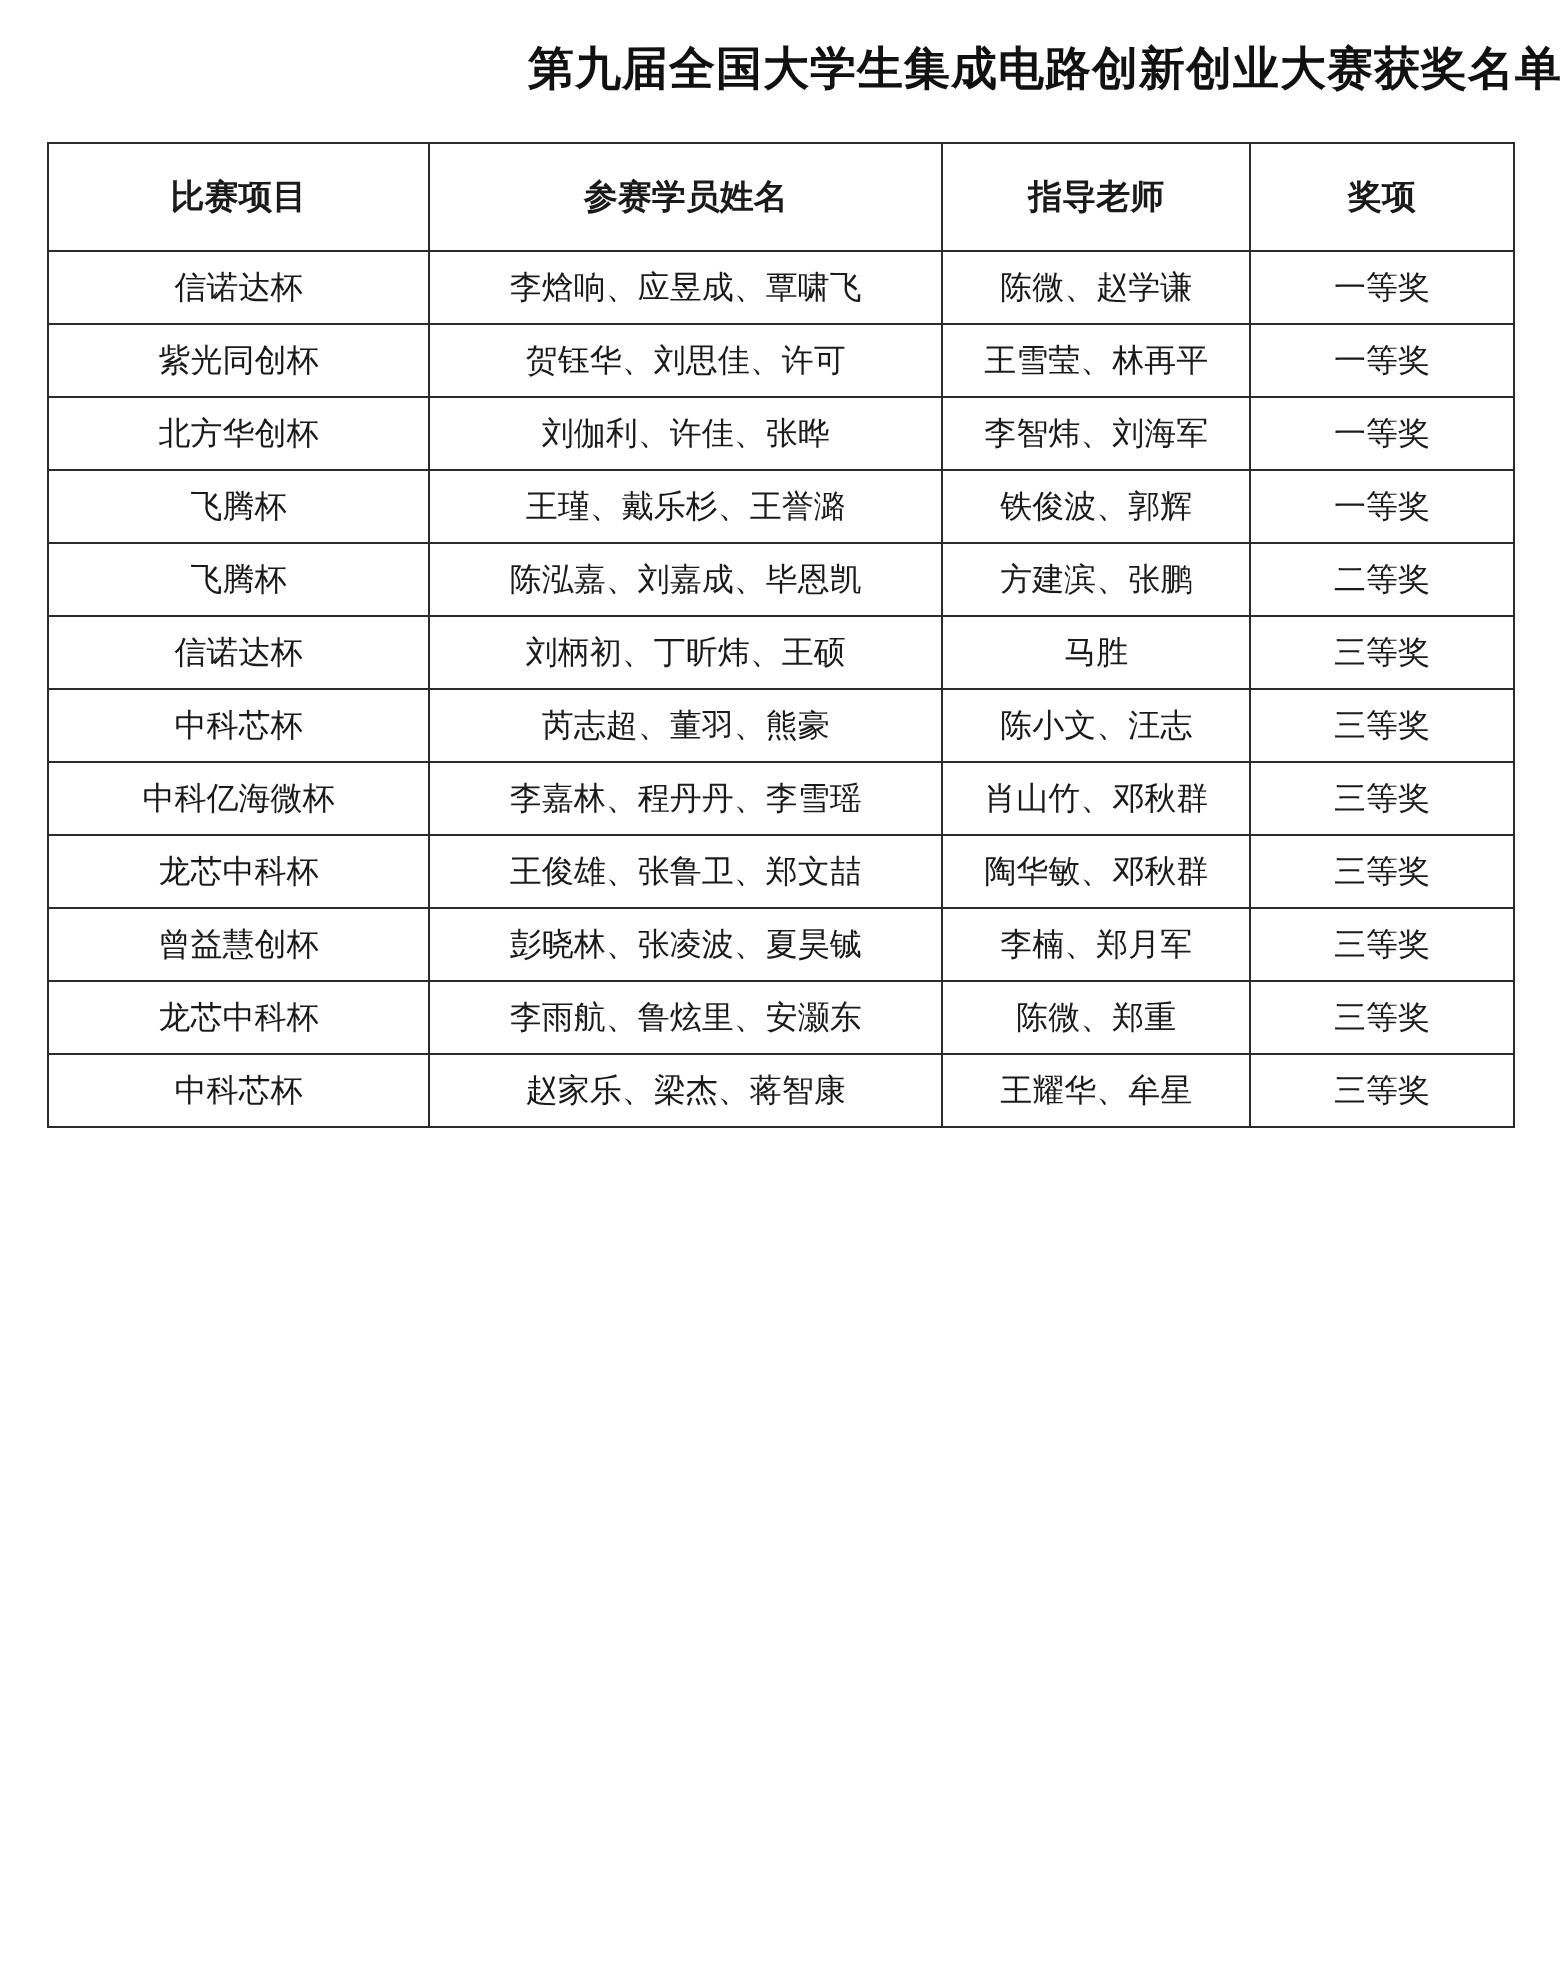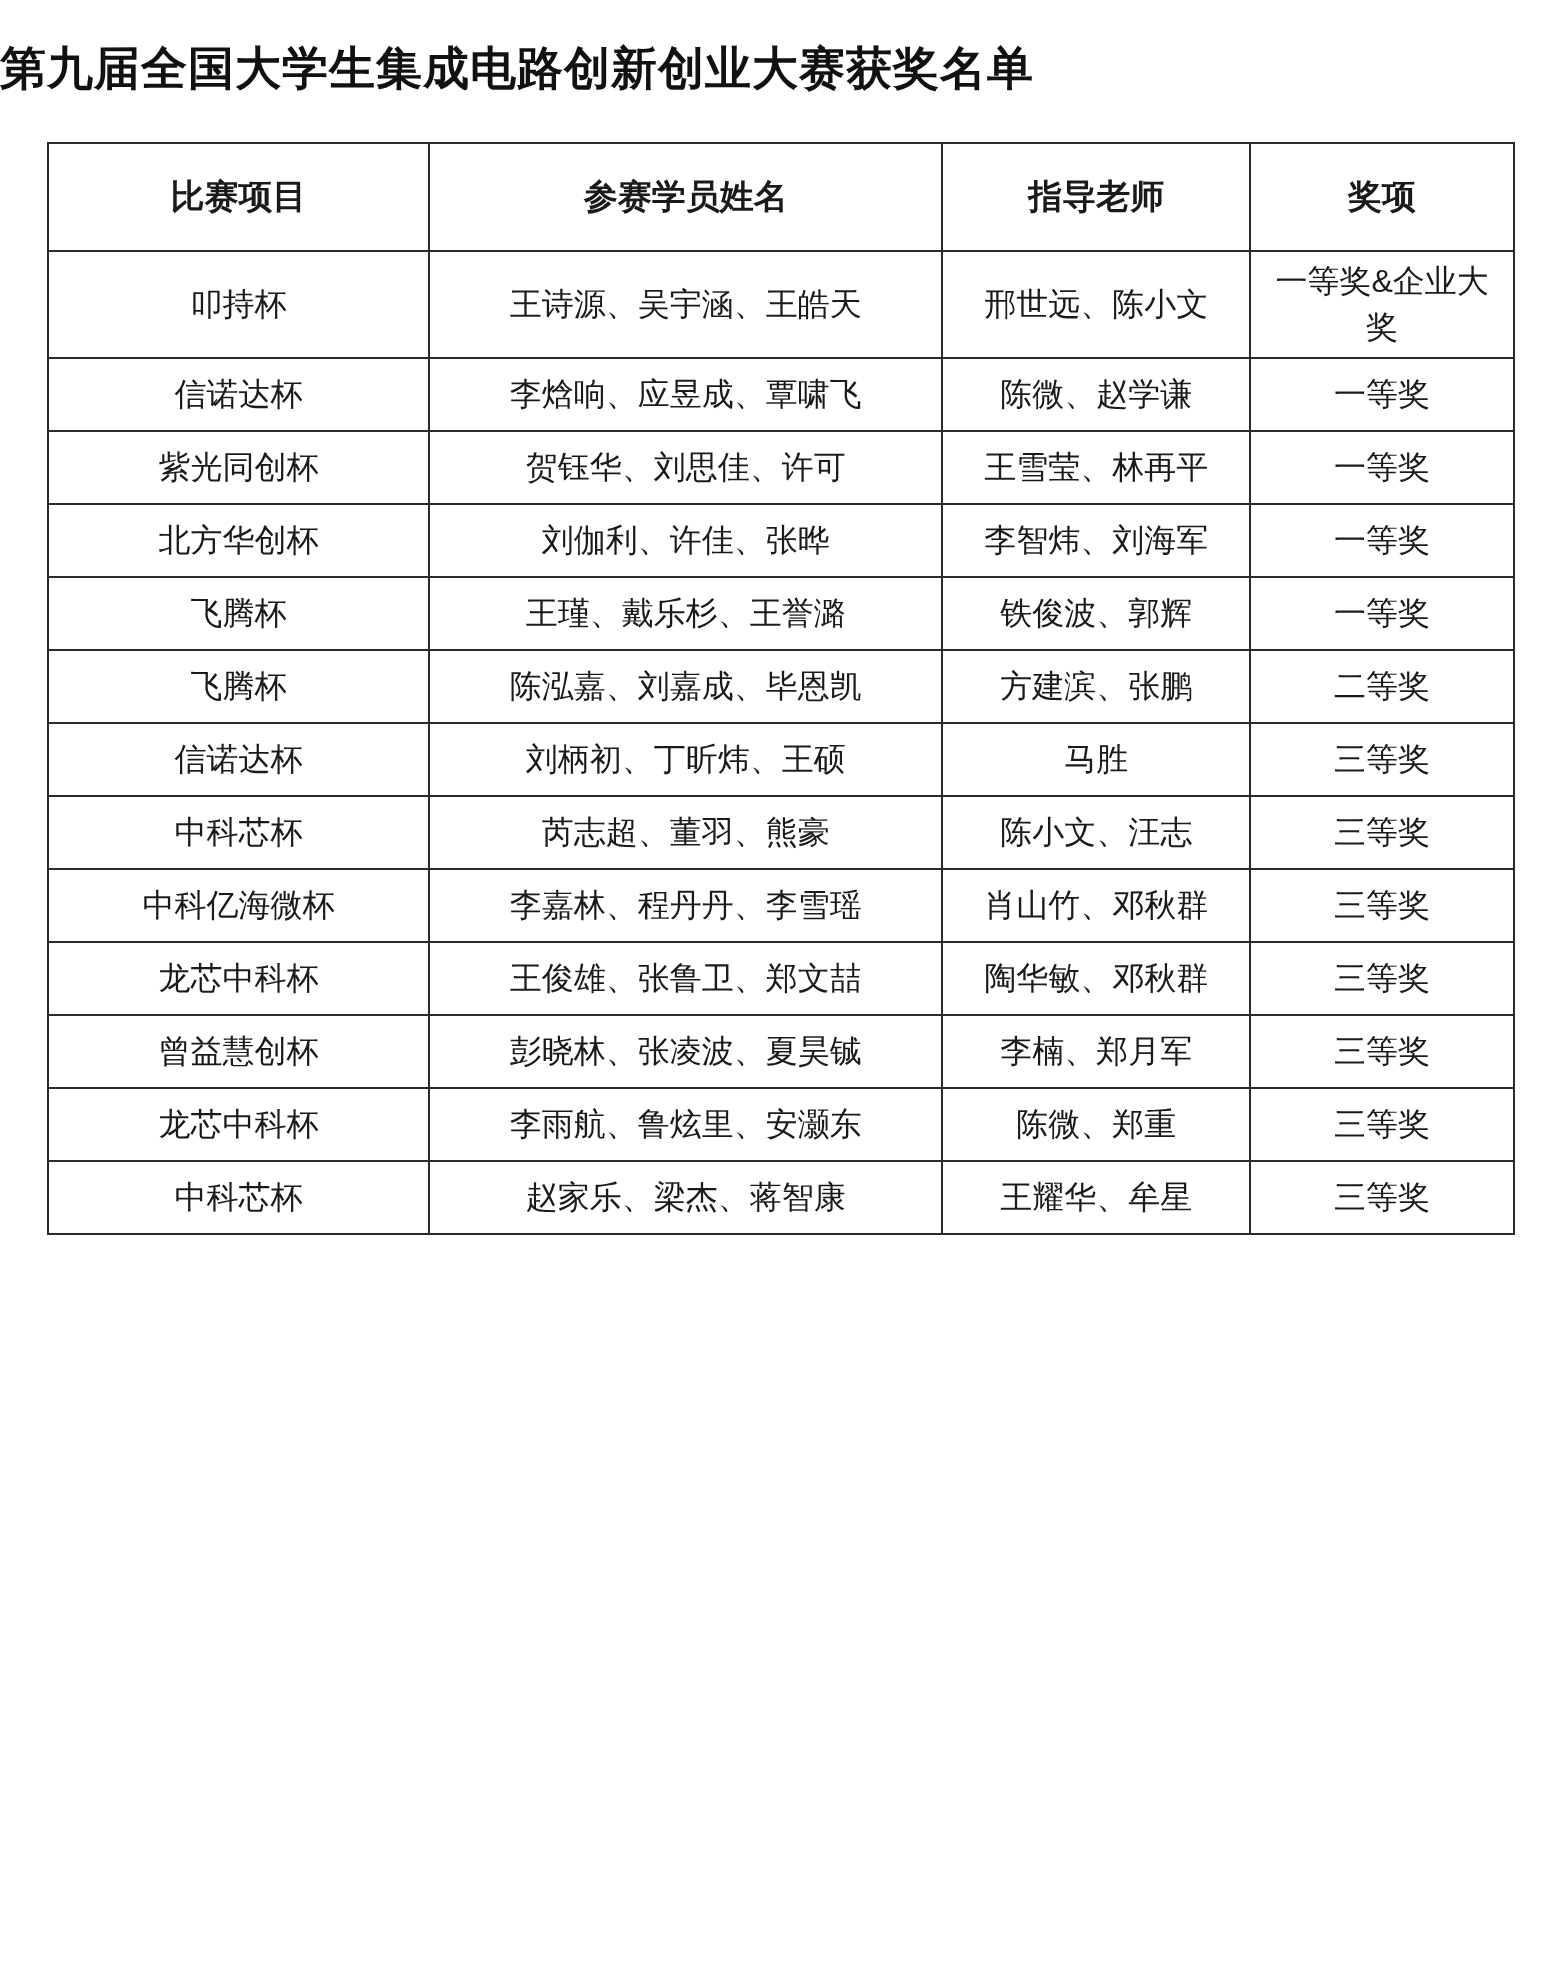--- a/index.html
+++ b/index.html
@@ -9,21 +9,21 @@
     font-family: "Liberation Sans", "DejaVu Sans", sans-serif;
   }
   .page {
     width: 1562px;
     height: 1969px;
     background: #ffffff;
     box-sizing: border-box;
     padding-top: 38px;
   }
   .doc-title {
-    text-align: left;
+    text-align: right;
     font-size: 46px;
     font-weight: bold;
     color: #111111;
     letter-spacing: 1px;
     margin: 0 0 42px 0;
   }
   table.awards {
     width: 1468px;
     margin: 0 auto;
     border-collapse: collapse;
@@ -70,26 +70,20 @@
     </colgroup>
     <thead>
       <tr>
         <th>比赛项目</th>
         <th>参赛学员姓名</th>
         <th>指导老师</th>
         <th>奖项</th>
       </tr>
     </thead>
     <tbody>
-        <tr>
-          <td>叩持杯</td>
-          <td>王诗源、吴宇涵、王皓天</td>
-          <td>邢世远、陈小文</td>
-          <td>一等奖&amp;企业大奖</td>
-        </tr>
         <tr>
           <td>信诺达杯</td>
           <td>李焓响、应昱成、覃啸飞</td>
           <td>陈微、赵学谦</td>
           <td>一等奖</td>
         </tr>
         <tr>
           <td>紫光同创杯</td>
           <td>贺钰华、刘思佳、许可</td>
           <td>王雪莹、林再平</td>

